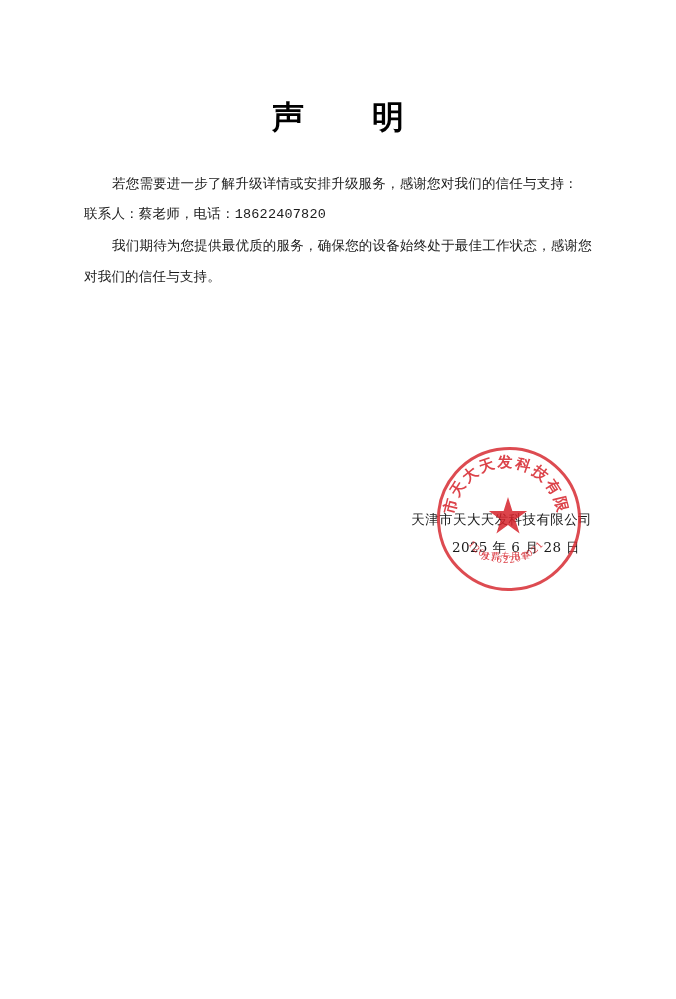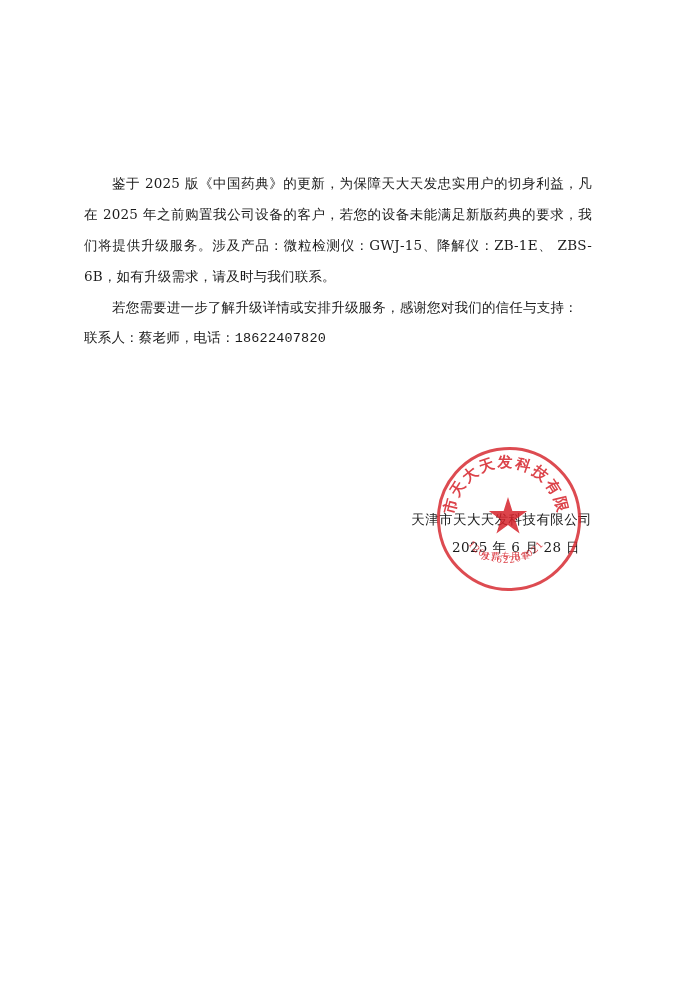--- a/index.html
+++ b/index.html
@@ -120,25 +120,26 @@
     font-size: 9px;
     letter-spacing: 1px;
     font-weight: normal;
   }
 </style>
 </head>
 <body>
 
 <div class="page">
 
+  <div class="doc-title">声　明</div>
 
   <div class="body-block">
-    <p class="para">鉴于 2025 版《中国药典》的更新，为保障天大天发忠实用户的切身利益，凡在 2025 年之前购置我公司设备的客户，若您的设备未能满足新版药典的要求，我们将提供升级服务。涉及产品：微粒检测仪：GWJ-15、降解仪：ZB-1E、 ZBS-6B，如有升级需求，请及时与我们联系。</p>
     <p class="para">若您需要进一步了解升级详情或安排升级服务，感谢您对我们的信任与支持：</p>
     <p class="para contact">联系人：蔡老师，电话：18622407820</p>
+    <p class="para">我们期待为您提供最优质的服务，确保您的设备始终处于最佳工作状态，感谢您对我们的信任与支持。</p>
   </div>
 
   <div class="sign-block">
     <div class="sign-line">天津市天大天发科技有限公司</div>
     <div class="sign-line sign-date">2025 年 6 月 28 日</div>
   </div>
 
   <div class="seal">
     <div class="ring"></div>
     <div class="star"></div>

